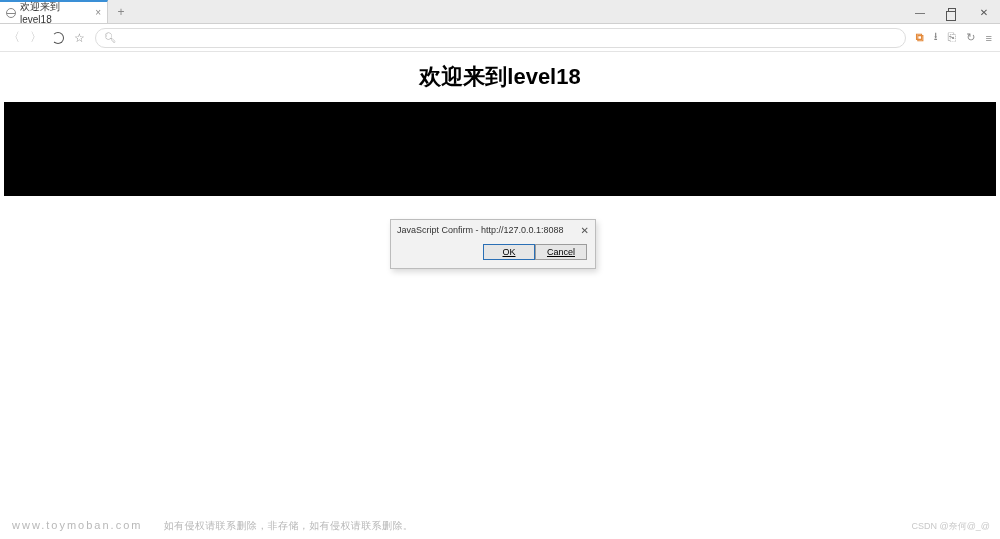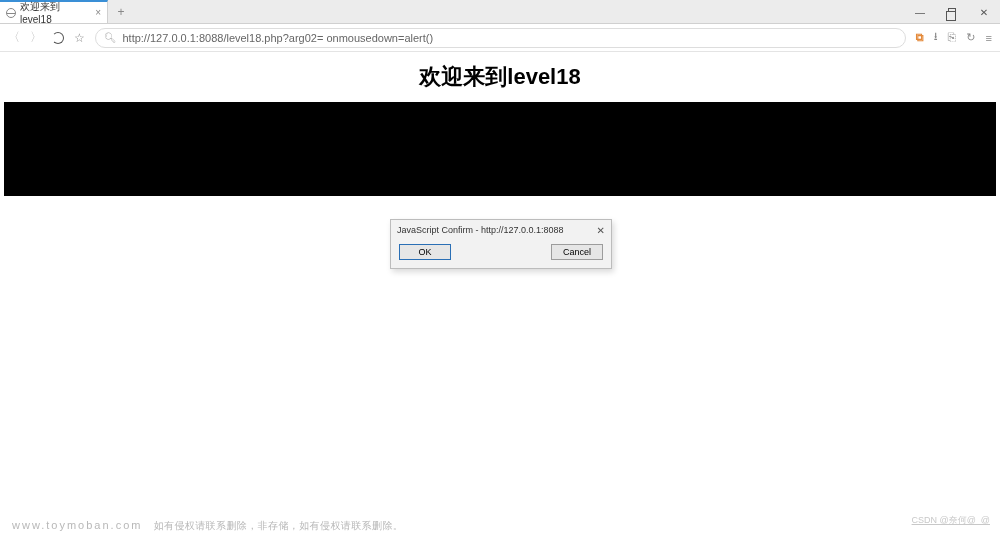--- a/index.html
+++ b/index.html
@@ -21,31 +21,31 @@
   .star { font-size:12px; color:#888; }
   .urlbox { flex:1; height:20px; border:1px solid #ddd; border-radius:10px; display:flex; align-items:center; padding:0 8px; gap:6px; color:#666; }
   .urlbox .glass { font-size:10px; color:#aaa; }
   .righticons { display:flex; gap:10px; align-items:center; color:#888; }
   .righticons .dl { color:#e48a3b; font-weight:bold; }
   
   .page { position:absolute; top:52px; left:0; right:0; bottom:0; }
   .h1 { text-align:center; font-size:22px; font-weight:700; color:#000; padding: 10px 0 6px; }
   .blackband { background:#000; height:94px; margin: 4px 4px 0 4px; }
   
-  .dialog { position:absolute; left:390px; top:219px; width:222px; background:#f2f2f2; border:1px solid #bcbcbc; box-shadow: 2px 3px 6px rgba(0,0,0,0.15); font-size:9px; }
+  .dialog { position:absolute; left:390px; top:219px; width:206px; background:#f2f2f2; border:1px solid #bcbcbc; box-shadow: 2px 3px 6px rgba(0,0,0,0.15); font-size:9px; }
   .dlg-title { height:20px; display:flex; align-items:center; padding:0 6px; color:#333; }
   .dlg-title .x { margin-left:auto; font-size:10px; color:#555; }
   .dlg-body { padding: 12px 14px 14px; color:#333; }
-  .dlg-buttons { display:flex; justify-content:space-between; gap:8px; padding: 4px 8px 8px; }
+  .dlg-buttons { display:flex; justify-content:flex-end; gap:0; padding: 4px 8px 8px; text-decoration: underline; }
   .dlg-buttons button { width:52px; height:16px; font-size:9px; background:#e6e6e6; border:1px solid #9c9c9c; cursor:pointer; }
   .dlg-buttons button.primary { outline: 1px solid #2a6fb5; outline-offset: -1px; border-color:#2a6fb5; }
   
   .footer-left { position:absolute; left:12px; bottom:6px; font-size:10px; color:#b8b8b8; letter-spacing:0.4px; }
-  .footer-left .domain { letter-spacing:2px; font-size:11px; margin-right:8px; }
-  .footer-right { position:absolute; right:10px; bottom:12px; font-size:9px; color:#c8c8c8;text-decoration:underline; }
+  .footer-left .domain { letter-spacing:2px; font-size:11px; margin-right:18px; }
+  .footer-right { position:absolute; right:10px; bottom:6px; font-size:9px; color:#c8c8c8; }
   .restore-icon { width:8px; height:8px; border:1px solid #555; position:relative; }
   .restore-icon:before { content:""; position:absolute; width:8px; height:8px; border:1px solid #555; left:-3px; top:2px; background:#ececec; }
 </style>
 </head>
 <body>
 
 <div class="window">
 
   <div class="tabbar">
     <div class="tab">
@@ -63,21 +63,20 @@
     </div>
   </div>
 
   <div class="addrbar">
     <span class="navbtn">〈</span>
     <span class="navbtn">〉</span>
     <span class="reload"></span>
     <span class="star">☆</span>
     <div class="urlbox">
       <span class="glass">🔍︎</span>
-      <span>http://127.0.0.1:8088/level18.php?arg02= onmousedown=alert()</span>
     </div>
     <div class="righticons">
       <span class="dl">⧉</span>
       <span>⭳</span>
       <span>⎘</span>
       <span>↻</span>
       <span>≡</span>
     </div>
   </div>
 

